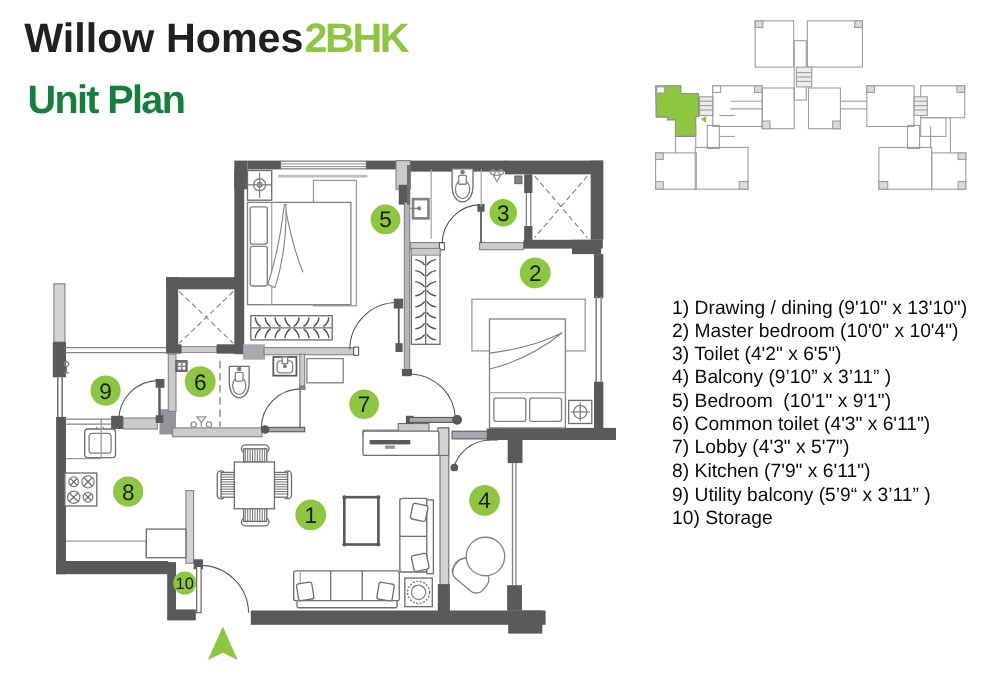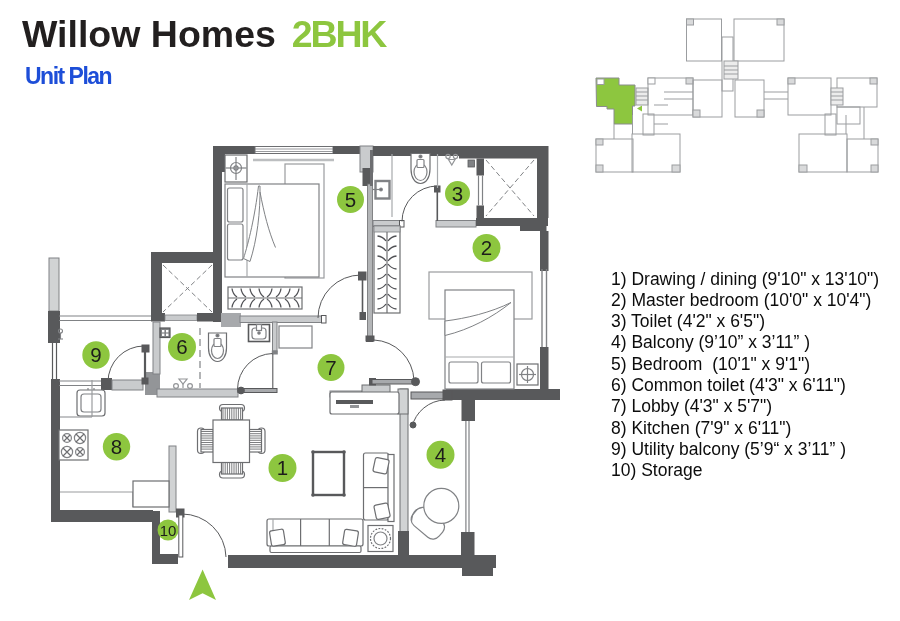--- a/index.html
+++ b/index.html
@@ -1,19 +1,19 @@
 <!DOCTYPE html>
 <html><head>
 <meta charset="utf-8">
 <style>
 html,body{margin:0;padding:0}
 body{width:900px;height:621px;background:#fff;font-family:"Liberation Sans",sans-serif;position:relative;overflow:hidden}
 .title{position:absolute;left:22px;top:16px;font-size:37.5px;line-height:37.5px;font-weight:bold;color:#221f1f;letter-spacing:0px;white-space:nowrap}
-.title .green{color:#8dc63f;margin-left:16px;letter-spacing:-2.2px}
-.subtitle{position:absolute;left:25px;top:59px;font-size:23px;line-height:35px;font-weight:bold;color:#1d4ed8;letter-spacing:-1.5px}
+.title .green{color:#8dc63f;margin-left:1px;letter-spacing:-2.2px}
+.subtitle{position:absolute;left:25px;top:73px;font-size:36px;line-height:35px;font-weight:bold;color:#15803d;letter-spacing:-1.5px}
 .legend{position:absolute;left:611px;top:268.5px;font-size:17.5px;color:#0c0c0c;line-height:21.3px;white-space:nowrap}
 svg{position:absolute;left:0;top:0}
 </style>
 </head>
 <body>
 
 <div class="title">Willow Homes<span class="green">2BHK</span></div>
 
 <div class="subtitle">Unit Plan</div>
 

